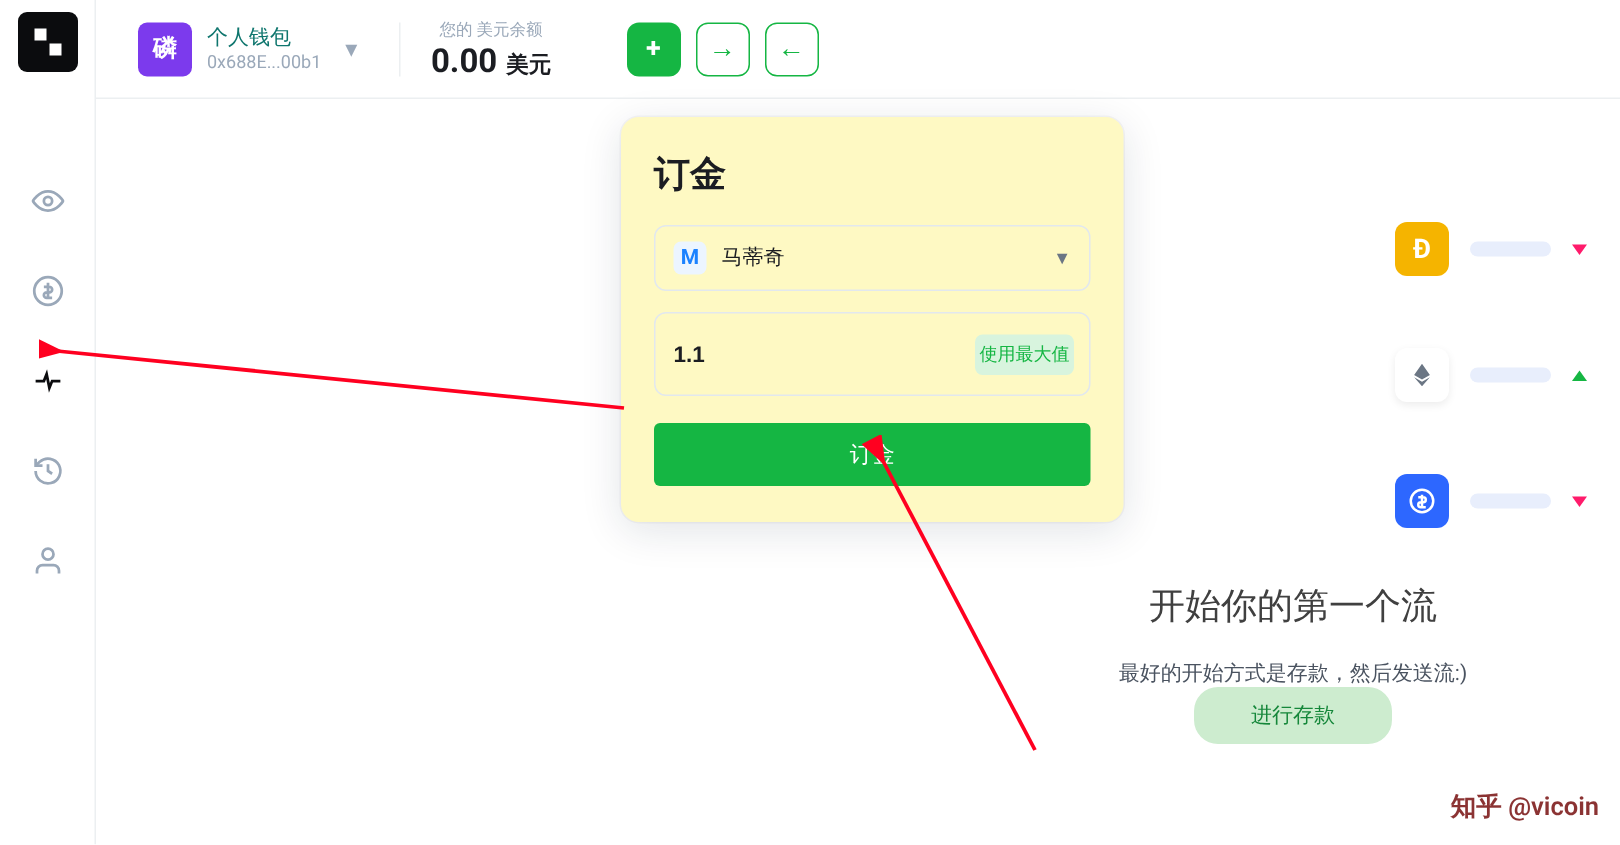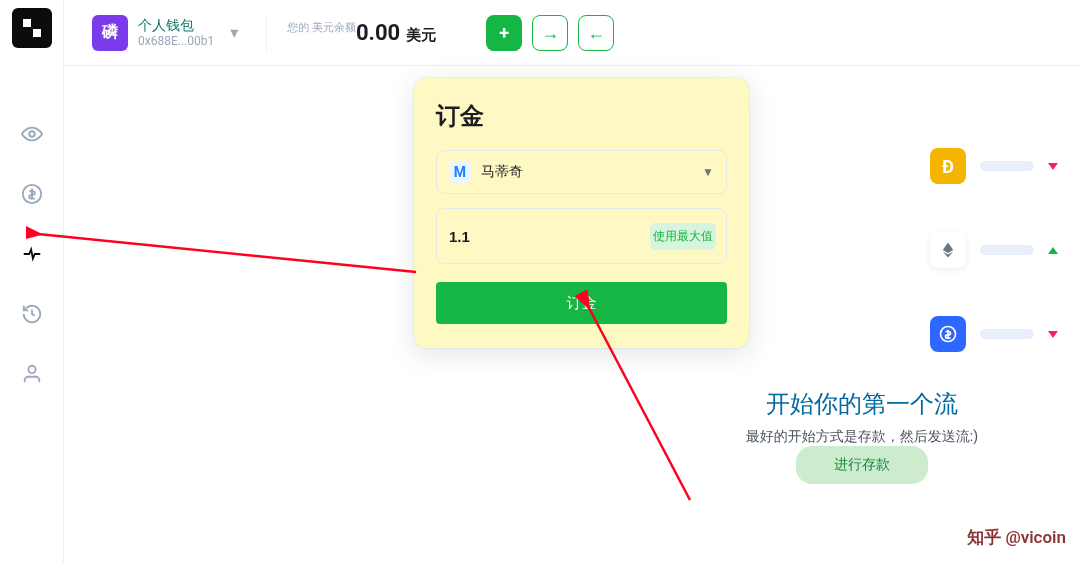--- a/index.html
+++ b/index.html
@@ -65,21 +65,21 @@
       display: flex; align-items: center; justify-content: center;
       font-size: 16px; font-weight: 600;
     }
     .wallet-texts { line-height: 1.2; }
     .wallet-name { font-size: 14px; color: #0f766e; font-weight: 500; }
     .wallet-addr { font-size: 12px; color: #9aa8b9; }
     .chev { color: #9aa8b9; margin-left: 6px; }
 
     .top-sep { width: 1px; height: 36px; background: #eceff1; margin: 0 6px; }
 
-    .balance-block { display: flex; flex-direction: row; }
+    .balance-block { display: flex; flex-direction: column; align-items: center; }
     .balance-label { font-size: 11px; color: #9aa8b9; margin-bottom: 2px; }
     .balance-val { font-size: 22px; font-weight: 700; color: #1b1d22; display: flex; gap: 6px; align-items: baseline; }
     .balance-unit { font-size: 15px; font-weight: 600; }
 
     .action-btns { display: flex; gap: 10px; margin-left: 36px; }
     .sq-btn {
       width: 36px; height: 36px; border-radius: 8px;
       display: flex; align-items: center; justify-content: center;
       cursor: pointer; font-size: 18px; font-weight: 700;
     }
@@ -154,21 +154,21 @@
     .asset-value { height: 10px; width: 54px; background: #e8eefc; border-radius: 6px; }
     .tri { width: 0; height: 0; border-left: 5px solid transparent; border-right: 5px solid transparent; }
     .tri.down { border-top: 7px solid #ff1b6b; }
     .tri.up { border-bottom: 7px solid #15b643; }
 
     
     .cta {
       position: absolute; left: 666px; right: 22px; top: 388px;
       text-align: center;
     }
-    .cta-title { font-size: 24px; color: #0369a1; font-weight: 500; margin-bottom: 8px; }
+    .cta-title { font-size: 24px; color: #404040; font-weight: 500; margin-bottom: 20px; }
     .cta-sub { font-size: 14px; color: #4a5360; }
     .cta-btn {
       display: inline-block; padding: 10px 38px;
       background: #cdeccf; color: #15873a;
       border-radius: 16px; font-size: 14px; font-weight: 500;
       cursor: pointer;
       text-align: center;
     }
 
     

